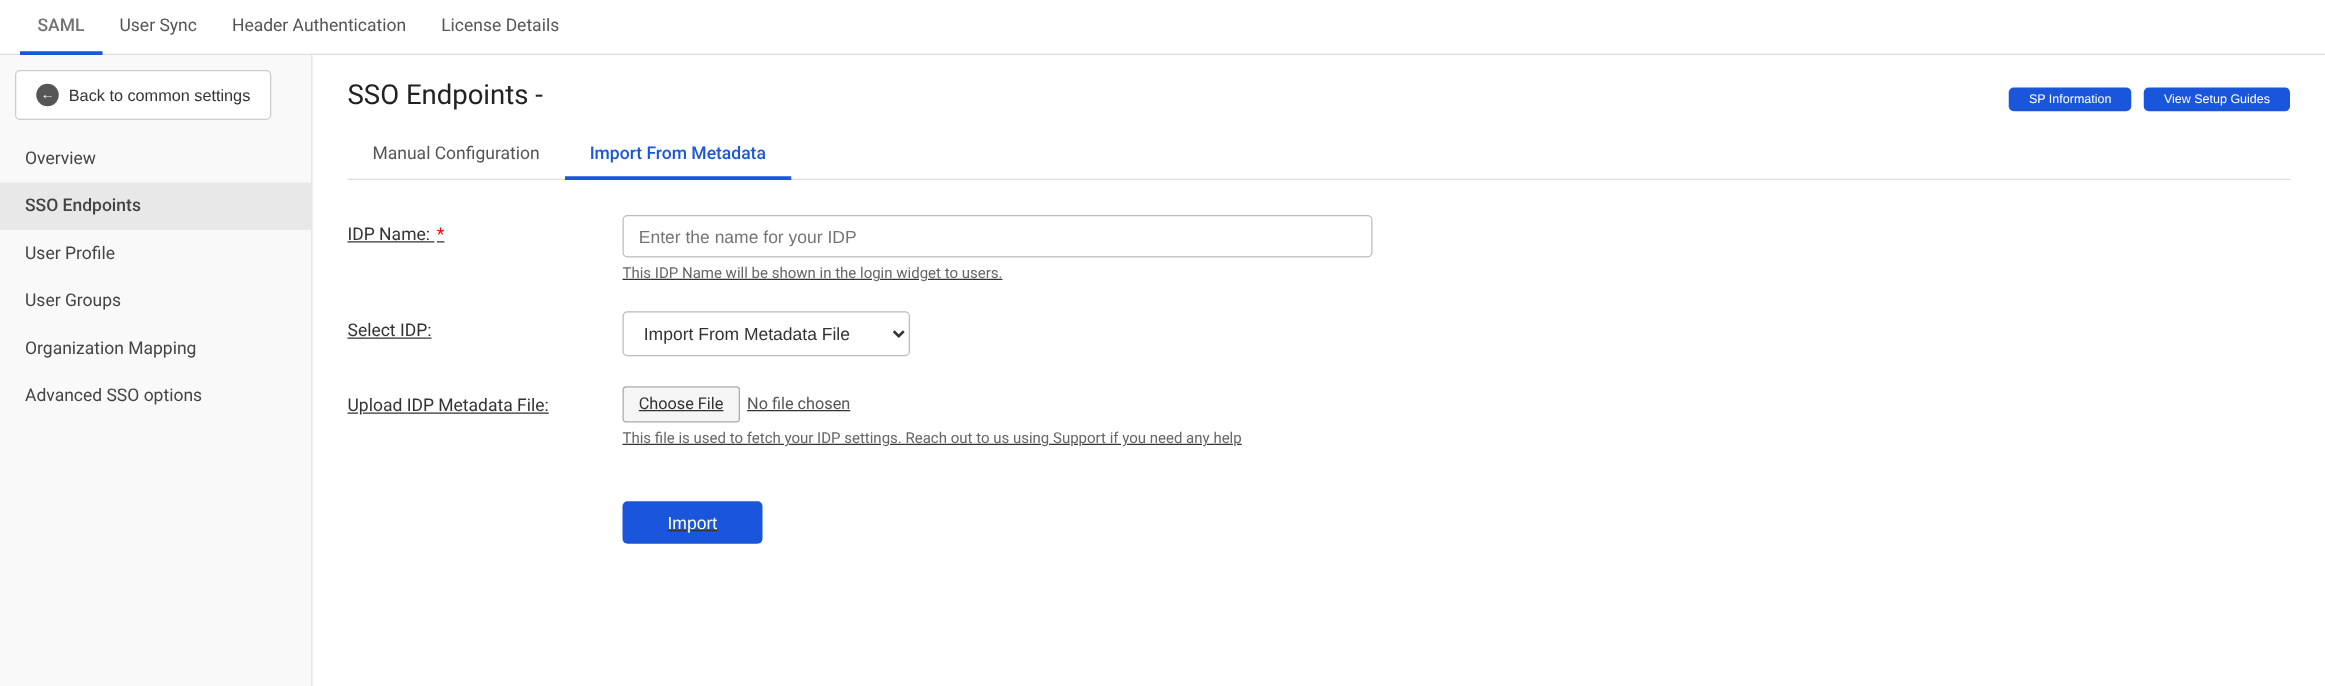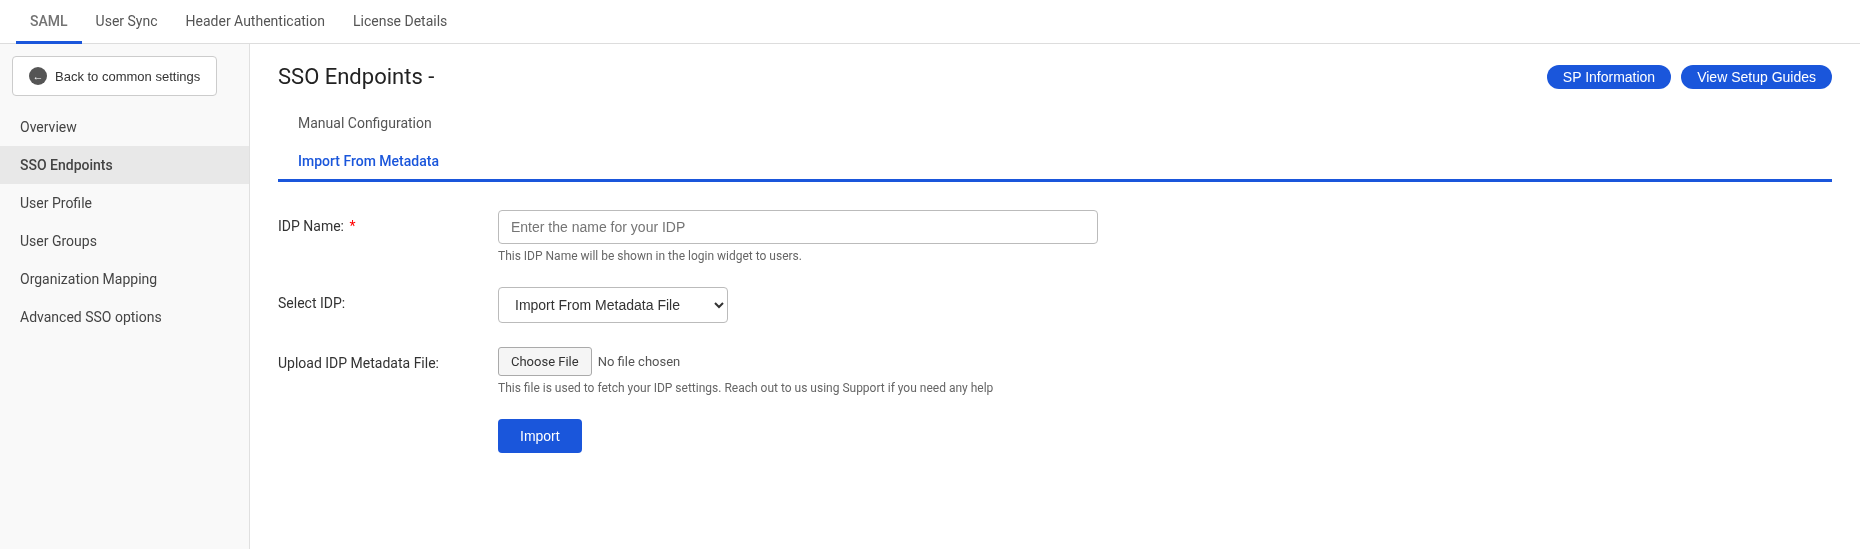--- a/index.html
+++ b/index.html
@@ -100,52 +100,52 @@
     }
     .header-buttons {
       display: flex;
       gap: 10px;
     }
     .btn-primary {
       background: #1a56db;
       color: #fff;
       border: none;
       padding: 4px 16px;
-      border-radius: 16px;
-      cursor: pointer;
-      font-size: 14px;
+      border-radius: 4px;
+      cursor: pointer;
+      font-size: 10px;
       font-weight: 500;
     }
 
     
     .tabs {
       display: flex;
       border-bottom: 1px solid #ddd;
       margin-bottom: 28px;
-      flex-direction: column;
     }
     .tab-item {
       padding: 10px 20px;
       cursor: pointer;
       font-size: 14px;
       color: #555;
       border-bottom: 3px solid transparent;
       margin-bottom: -1px;
     }
     .tab-item.active {
       color: #1a56db;
       border-bottom: 3px solid #1a56db;
       font-weight: 500;
     }
 
     
     .form-row {
       display: flex;
       align-items: flex-start;
       margin-bottom: 24px;
+      text-decoration: underline;
     }
     .form-label {
       width: 220px;
       padding-top: 8px;
       font-size: 14px;
       color: #333;
       flex-shrink: 0;
     }
     .required-star {
       color: red;
@@ -196,25 +196,26 @@
       color: #333;
     }
     .no-file-text {
       font-size: 13px;
       color: #555;
     }
     .btn-import {
       background: #1a56db;
       color: #fff;
       border: none;
-      padding: 9px 22px;
-      border-radius: 4px;
-      cursor: pointer;
-      font-size: 14px;
-      font-weight: 500;
+      padding: 9px 36px;
+      border-radius: 4px;
+      cursor: pointer;
+      font-size: 14px;
+      font-weight: 500;
+      margin-top: 20px;
     }
   </style>
 </head>
 <body>
 
 <nav class="top-nav">
   <span class="top-nav-item active">SAML</span>
   <span class="top-nav-item">User Sync</span>
   <span class="top-nav-item">Header Authentication</span>
   <span class="top-nav-item">License Details</span>

